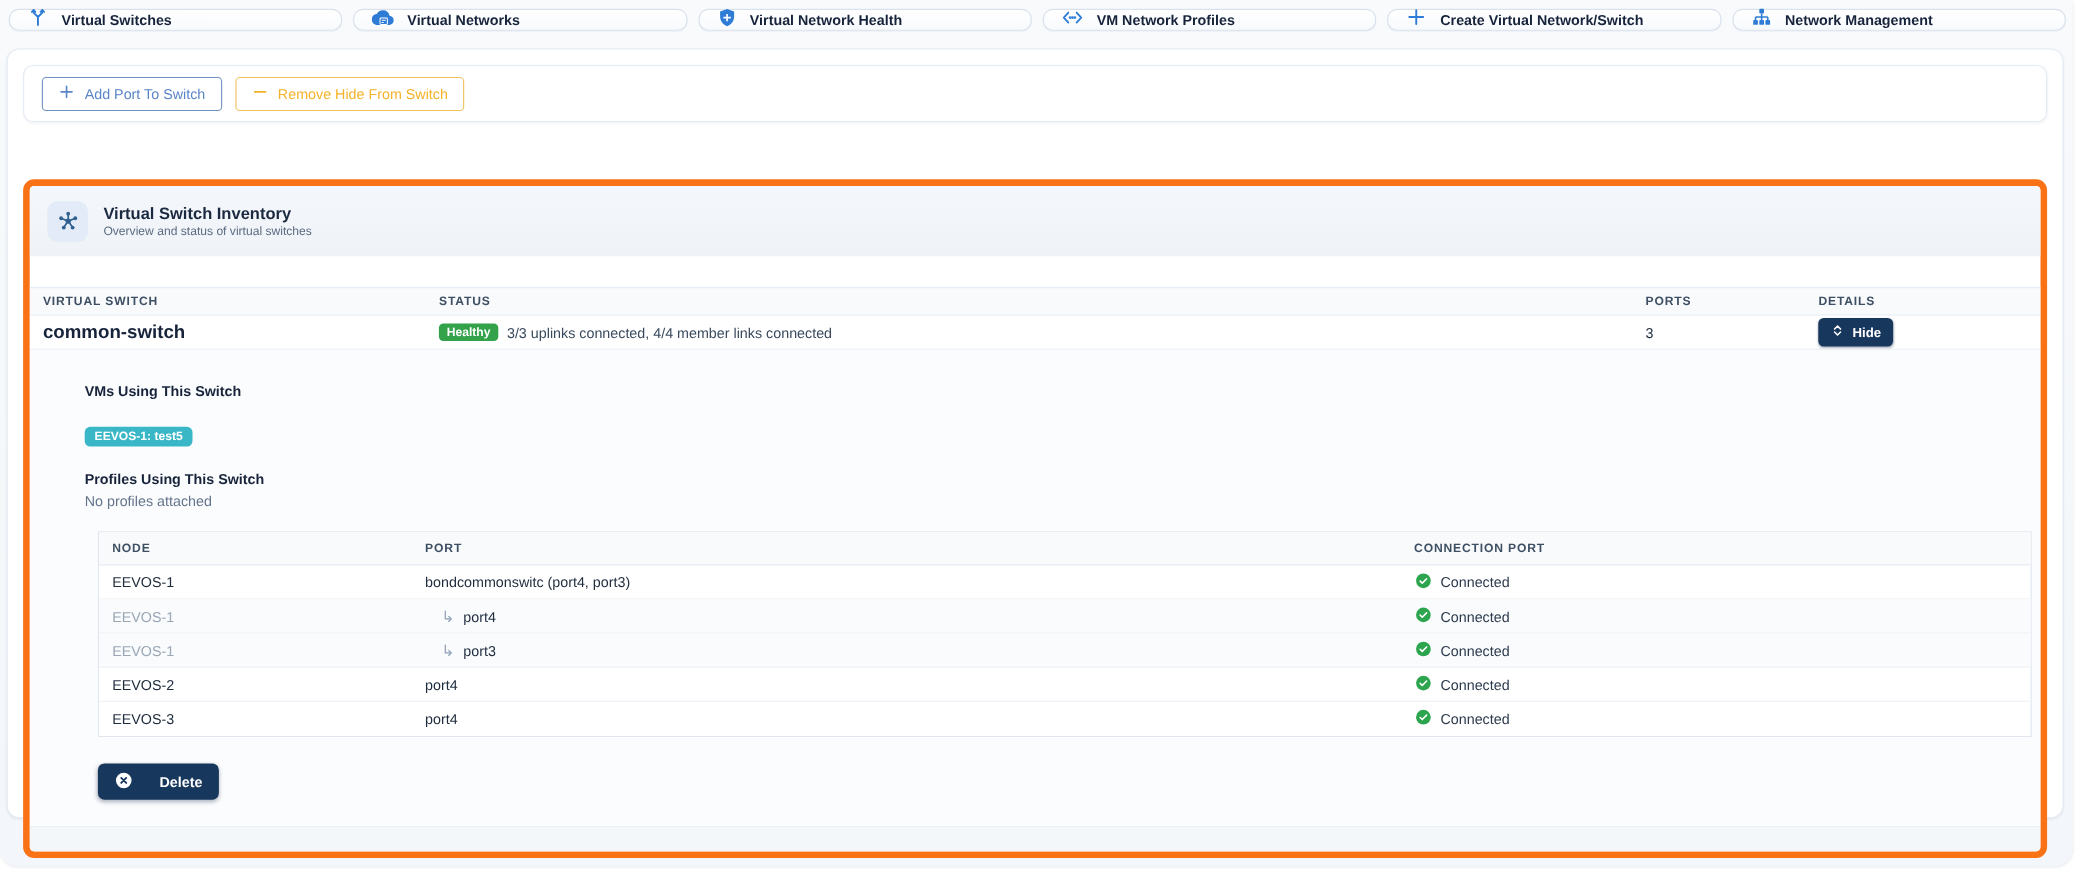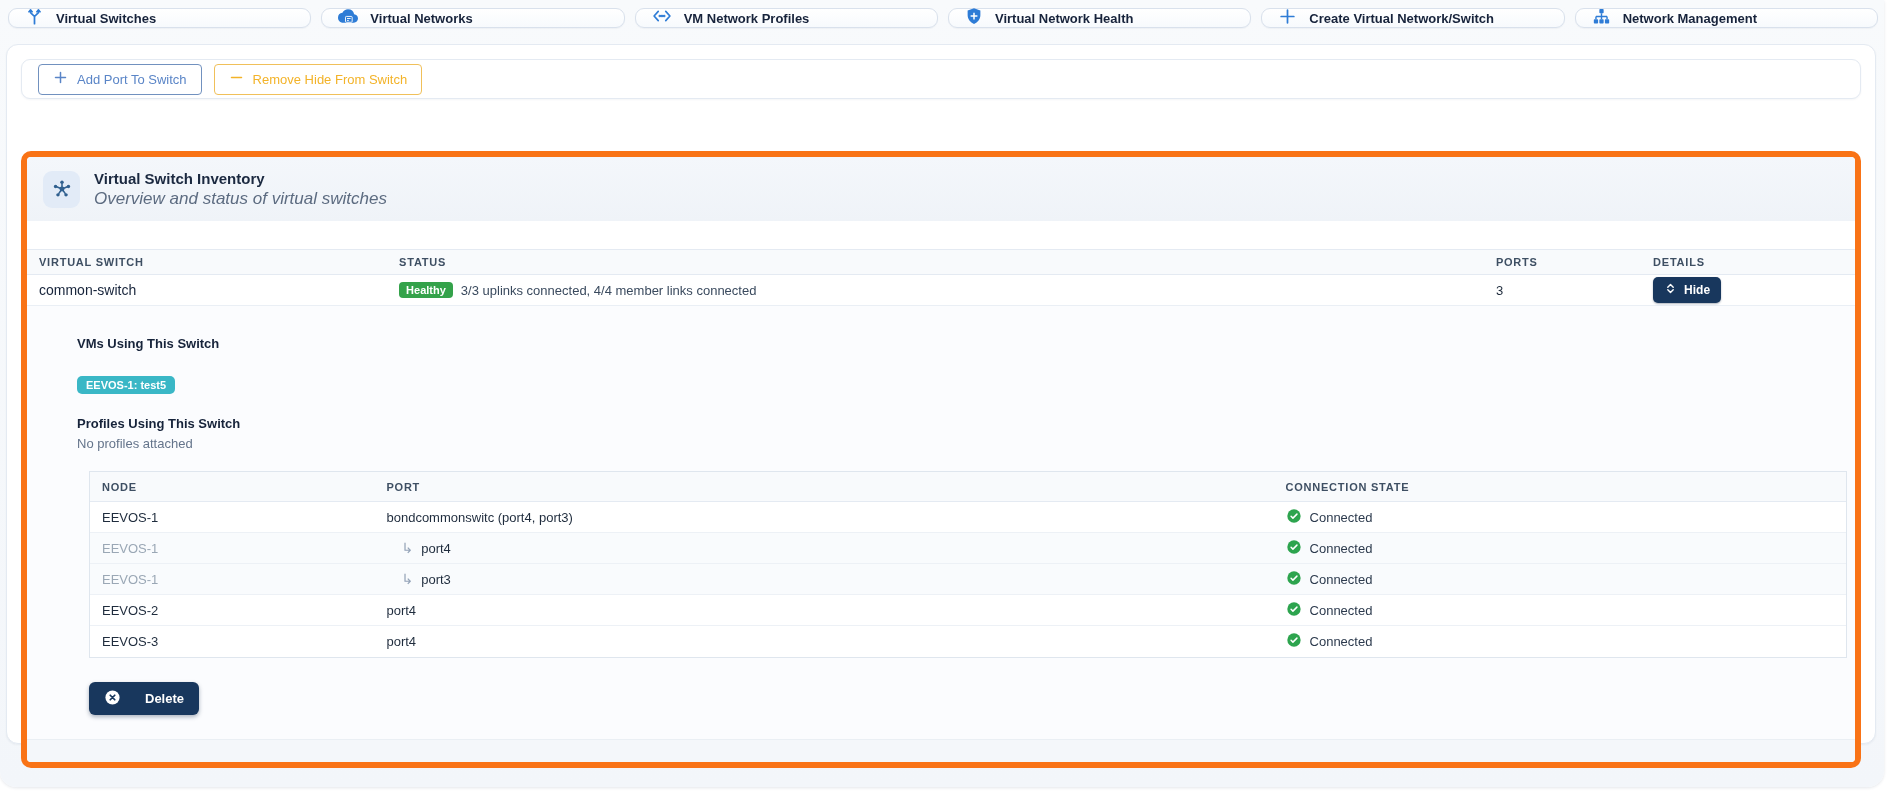--- a/index.html
+++ b/index.html
@@ -19,51 +19,51 @@
     box-shadow:0 1px 1px rgba(60,80,110,.05); }
   .tab-label { font-size:13px; font-weight:700; color:#17233b; white-space:nowrap; }
   .tab svg { flex:none; }
 
   
   .content-card { margin:16px 8px 0 6px; height:700px; background:#ffffff;
     border:1px solid #e4eaf2; border-radius:12px;
     box-shadow:0 1px 2px rgba(40,60,90,.06); padding:14px; }
 
   
-  .toolbar-card { height:40px; background:#ffffff; border:1px solid #e4eaf2;
+  .toolbar-card { height:52px; background:#ffffff; border:1px solid #e4eaf2;
     border-radius:9px; box-shadow:0 1px 2px rgba(40,60,90,.05);
     display:flex; align-items:center; gap:12px; padding:0 16px; }
   .btn { display:inline-flex; align-items:center; gap:9px; height:31px;
     padding:0 14px; background:#ffffff; border-radius:4px; font-size:13px;
     font-weight:500; cursor:pointer; font-family:inherit; }
   .btn-add { border:1px solid #7191bf; color:#5a85c7; }
   .btn-remove { border:1px solid #f0c05a; color:#f3b329; }
 
   
   .inventory-card { margin-top:52px; border:6px solid #f97316; border-radius:10px;
     overflow:hidden; background:#ffffff; }
   .inv-header { background:linear-gradient(180deg,#f4f7fb 0%,#eff3f8 100%);
     display:flex; align-items:center; gap:14px; padding:14px 16px; height:64px; }
   .inv-icon-wrap { width:37px; height:37px; border-radius:9px; background:#e2ebf7;
     display:flex; align-items:center; justify-content:center; }
   .inv-title { font-size:15px; font-weight:700; color:#1b2940; line-height:1.35; }
-  .inv-subtitle { font-size:17px; color:#5c6b80;font-style:italic; }
+  .inv-subtitle { font-size:11px; color:#5c6b80; }
 
   .inv-body { padding-top:28px; }
 
   
   .main-head { display:grid; grid-template-columns:19.7% 60% 8.6% 11.7%;
     align-items:center; height:26px; background:#f8fafc;
     border-top:1px solid #e4eaf2; border-bottom:1px solid #e4eaf2; }
   .main-row { display:grid; grid-template-columns:19.7% 60% 8.6% 11.7%;
     align-items:center; height:31px; background:#ffffff;
     border-bottom:1px solid #eaeff5; }
   .th { font-size:11px; font-weight:700; letter-spacing:.07em; color:#3e4f63; }
   .cell, .th { padding-left:12px; }
-  .switch-name { font-size:14px; font-weight:400; color:#16233a; }
+  .switch-name { font-size:17px; font-weight:700; color:#16233a; }
   .status-cell { display:flex; align-items:center; gap:8px; font-size:13px; color:#3a4a5e; }
   .badge-healthy { background:#34a24a; color:#ffffff; font-size:11px; font-weight:700;
     padding:2px 7px; border-radius:4px; }
   .ports-cell { font-size:13px; color:#1f2c3d; }
   .btn-hide { display:inline-flex; align-items:center; gap:7px; height:26px;
     padding:0 11px; background:#18375d; color:#ffffff; border:none; border-radius:5px;
     font-size:12px; font-weight:600; cursor:pointer; font-family:inherit;
     box-shadow:0 1px 2px rgba(20,40,70,.35); }
 
   
@@ -115,37 +115,37 @@
           <path fill="#2e7cd6" d="M19.35 10.04A7.49 7.49 0 0 0 12 4C9.11 4 6.6 5.64 5.35 8.04A5.99 5.99 0 0 0 0 14c0 3.31 2.69 6 6 6h13c2.76 0 5-2.24 5-5 0-2.64-2.05-4.78-4.65-4.96z"></path>
           <rect x="9" y="12.5" width="8" height="7" rx="1" fill="#2e7cd6" stroke="#ffffff" stroke-width="1.1"></rect>
           <line x1="10.8" y1="15" x2="15.2" y2="15" stroke="#ffffff" stroke-width="1.1"></line>
           <line x1="10.8" y1="17.3" x2="13" y2="17.3" stroke="#ffffff" stroke-width="1.1"></line>
         </svg>
       </span>
       <span class="tab-label">Virtual Networks</span>
     </div>
     <div class="tab">
       <span>
+        <svg width="18" height="18" viewBox="0 0 24 24">
+          <path fill="#2e7cd6" d="M12 1.5 3.5 4.7v6.1c0 5.3 3.6 10.2 8.5 11.7 4.9-1.5 8.5-6.4 8.5-11.7V4.7L12 1.5z"></path>
+          <path fill="#ffffff" d="M11 7.5h2v3.5h3.5v2H13v3.5h-2V13H7.5v-2H11V7.5z"></path>
+        </svg>
+      </span>
+      <span class="tab-label">Virtual Network Health</span>
+    </div>
+    <div class="tab">
+      <span>
         <svg width="20" height="20" viewBox="0 0 24 24" fill="none" stroke="#2e7cd6" stroke-width="2" stroke-linecap="round" stroke-linejoin="round">
           <path d="M7.5 6.5 2.5 12l5 5.5M16.5 6.5l5 5.5-5 5.5"></path>
           <circle cx="9.4" cy="12" r="0.6" fill="#2e7cd6"></circle>
           <circle cx="12" cy="12" r="0.6" fill="#2e7cd6"></circle>
           <circle cx="14.6" cy="12" r="0.6" fill="#2e7cd6"></circle>
         </svg>
       </span>
       <span class="tab-label">VM Network Profiles</span>
-    </div>
-    <div class="tab">
-      <span>
-        <svg width="18" height="18" viewBox="0 0 24 24">
-          <path fill="#2e7cd6" d="M12 1.5 3.5 4.7v6.1c0 5.3 3.6 10.2 8.5 11.7 4.9-1.5 8.5-6.4 8.5-11.7V4.7L12 1.5z"></path>
-          <path fill="#ffffff" d="M11 7.5h2v3.5h3.5v2H13v3.5h-2V13H7.5v-2H11V7.5z"></path>
-        </svg>
-      </span>
-      <span class="tab-label">Virtual Network Health</span>
     </div>
     <div class="tab">
       <span>
         <svg width="19" height="19" viewBox="0 0 24 24" fill="none" stroke="#2e7cd6" stroke-width="2.2" stroke-linecap="round">
           <path d="M12 4v16M4 12h16"></path>
         </svg>
       </span>
       <span class="tab-label">Create Virtual Network/Switch</span>
     </div>
     <div class="tab">
@@ -239,21 +239,21 @@
           <div class="profiles-block">
             <div class="sec-heading">Profiles Using This Switch</div>
             <div class="muted-text">No profiles attached</div>
           </div>
 
           
           <div class="inner-table">
             <div class="inner-head">
               <div class="th">NODE</div>
               <div class="th">PORT</div>
-              <div class="th">CONNECTION STATE</div>
+              <div class="th">CONNECTION PORT</div>
             </div>
 
             <div class="inner-row">
               <div class="cell node-cell">EEVOS-1</div>
               <div class="cell">bondcommonswitc (port4, port3)</div>
               <div class="cell state-cell">
                 <span>
                   <svg width="16" height="16" viewBox="0 0 24 24">
                       <circle cx="12" cy="12" r="10" fill="#2da44e"></circle>
                       <path d="M7.6 12.4l2.8 2.8 6-6" stroke="#ffffff" stroke-width="2.2" fill="none" stroke-linecap="round" stroke-linejoin="round"></path>

